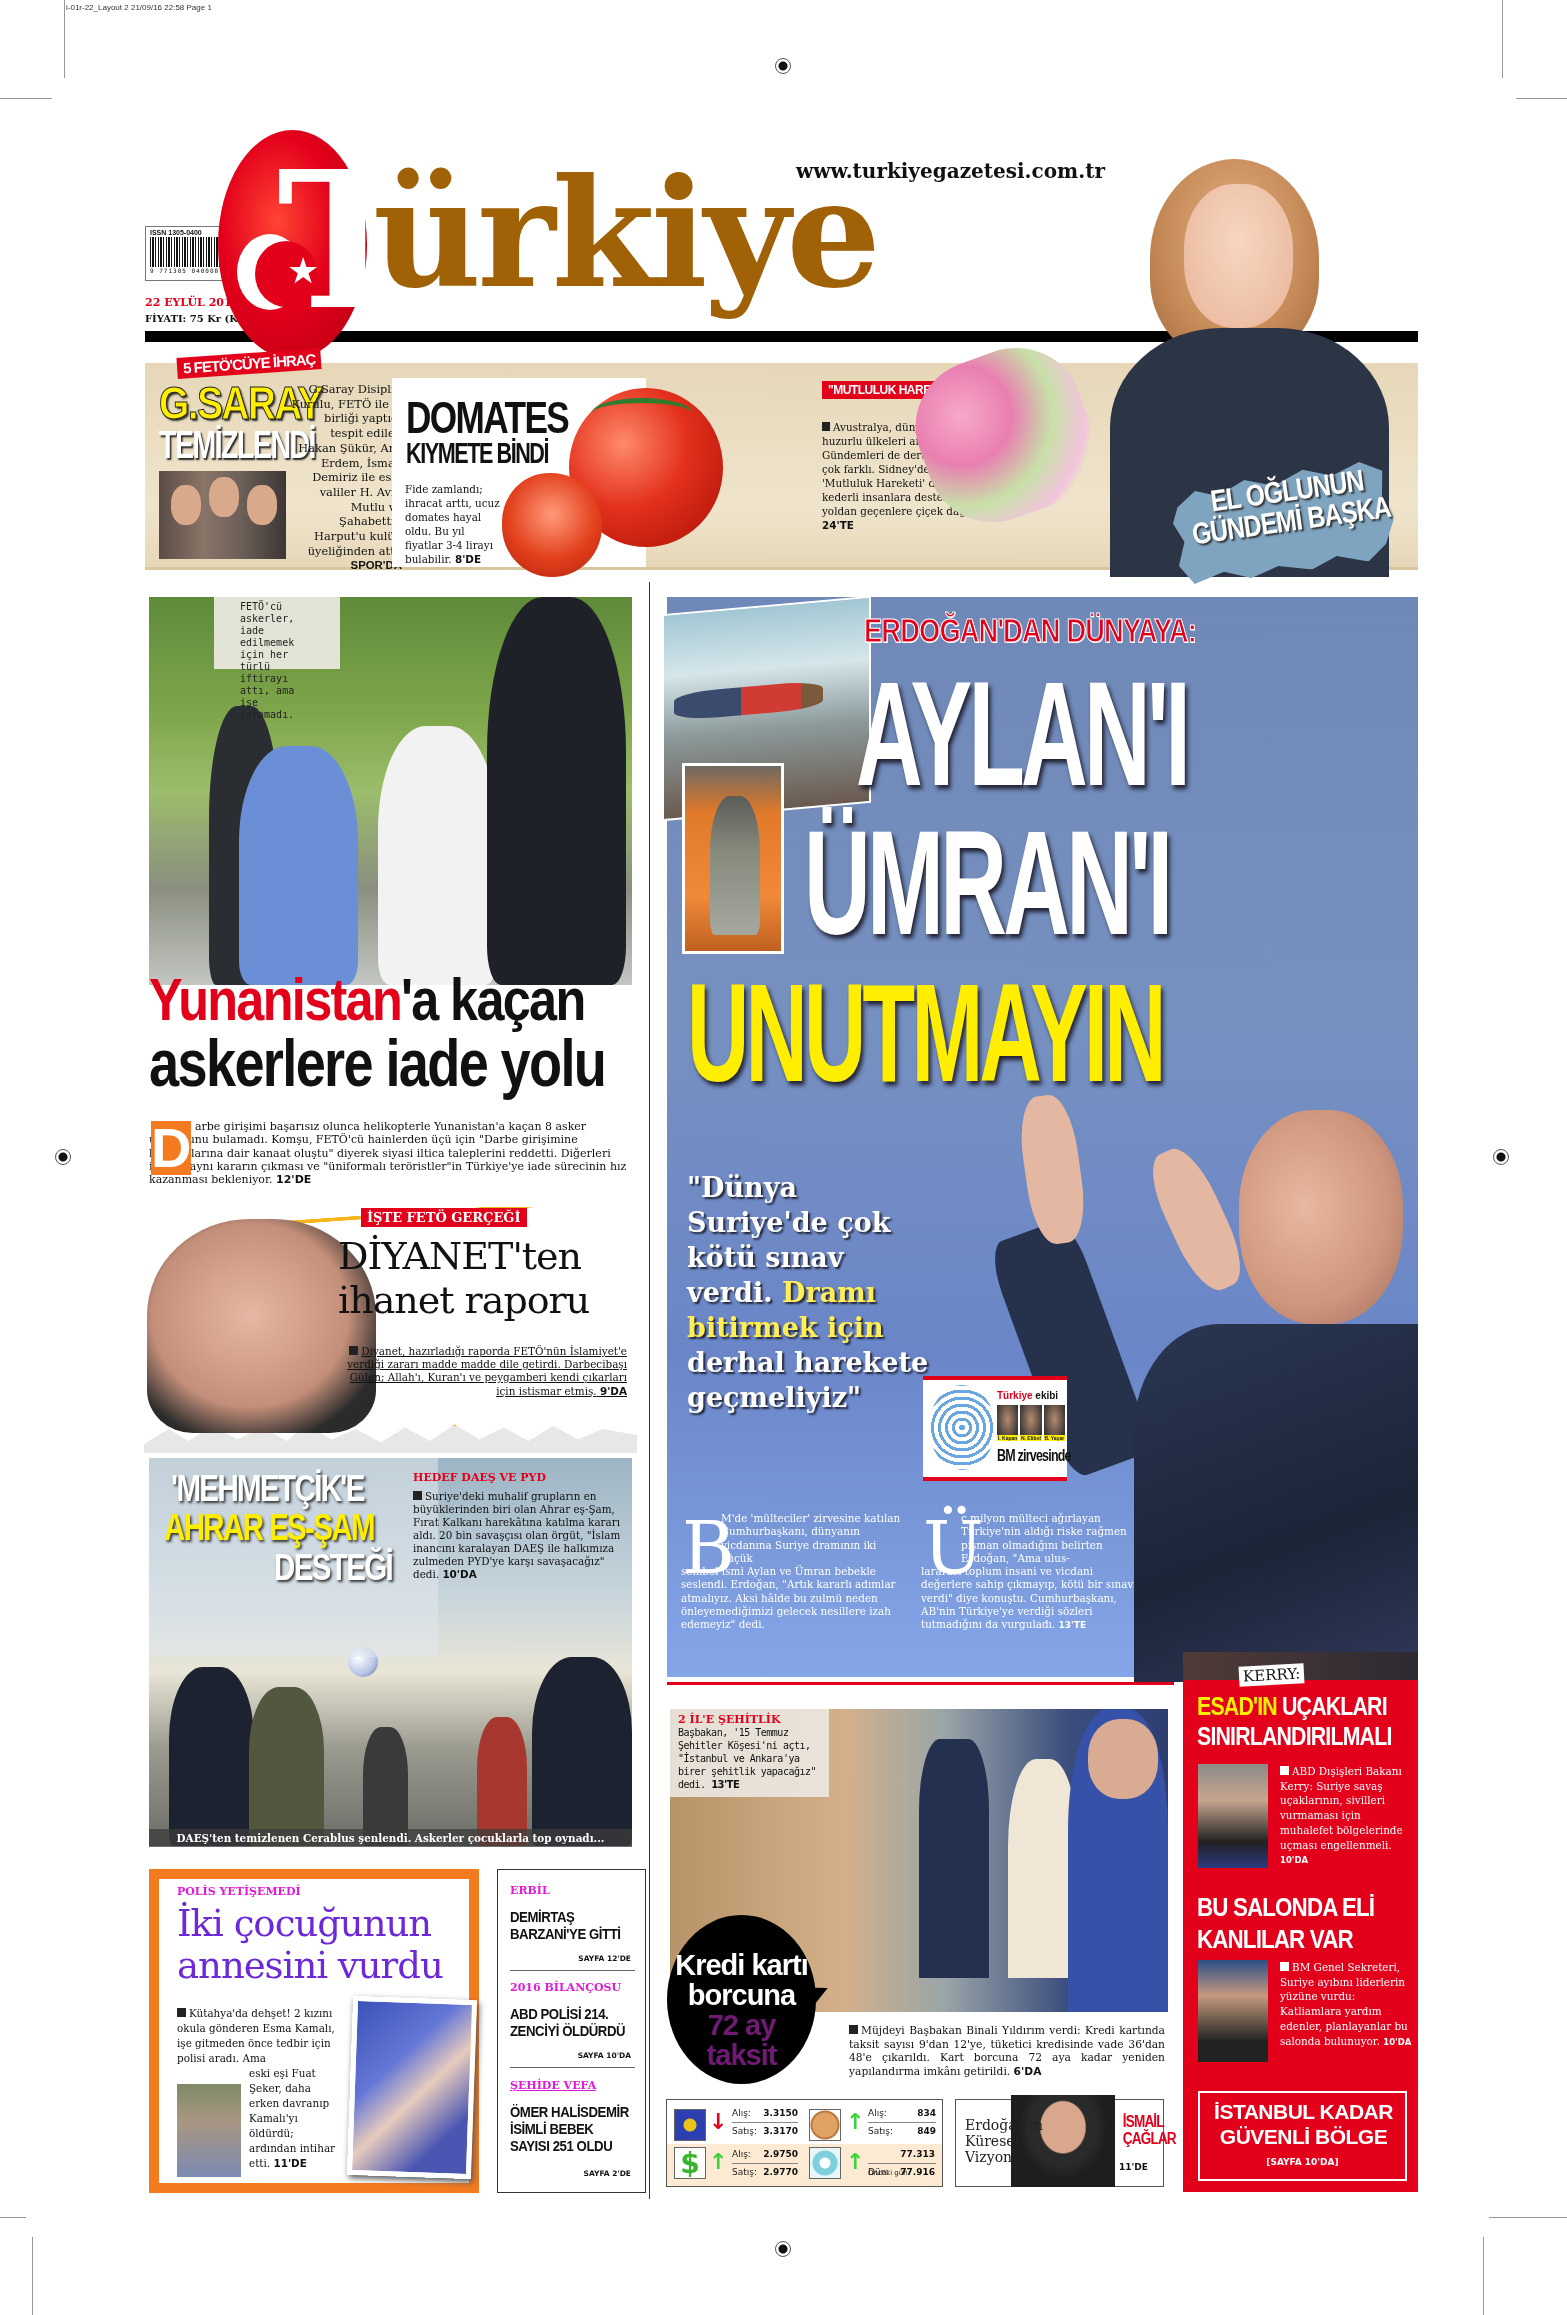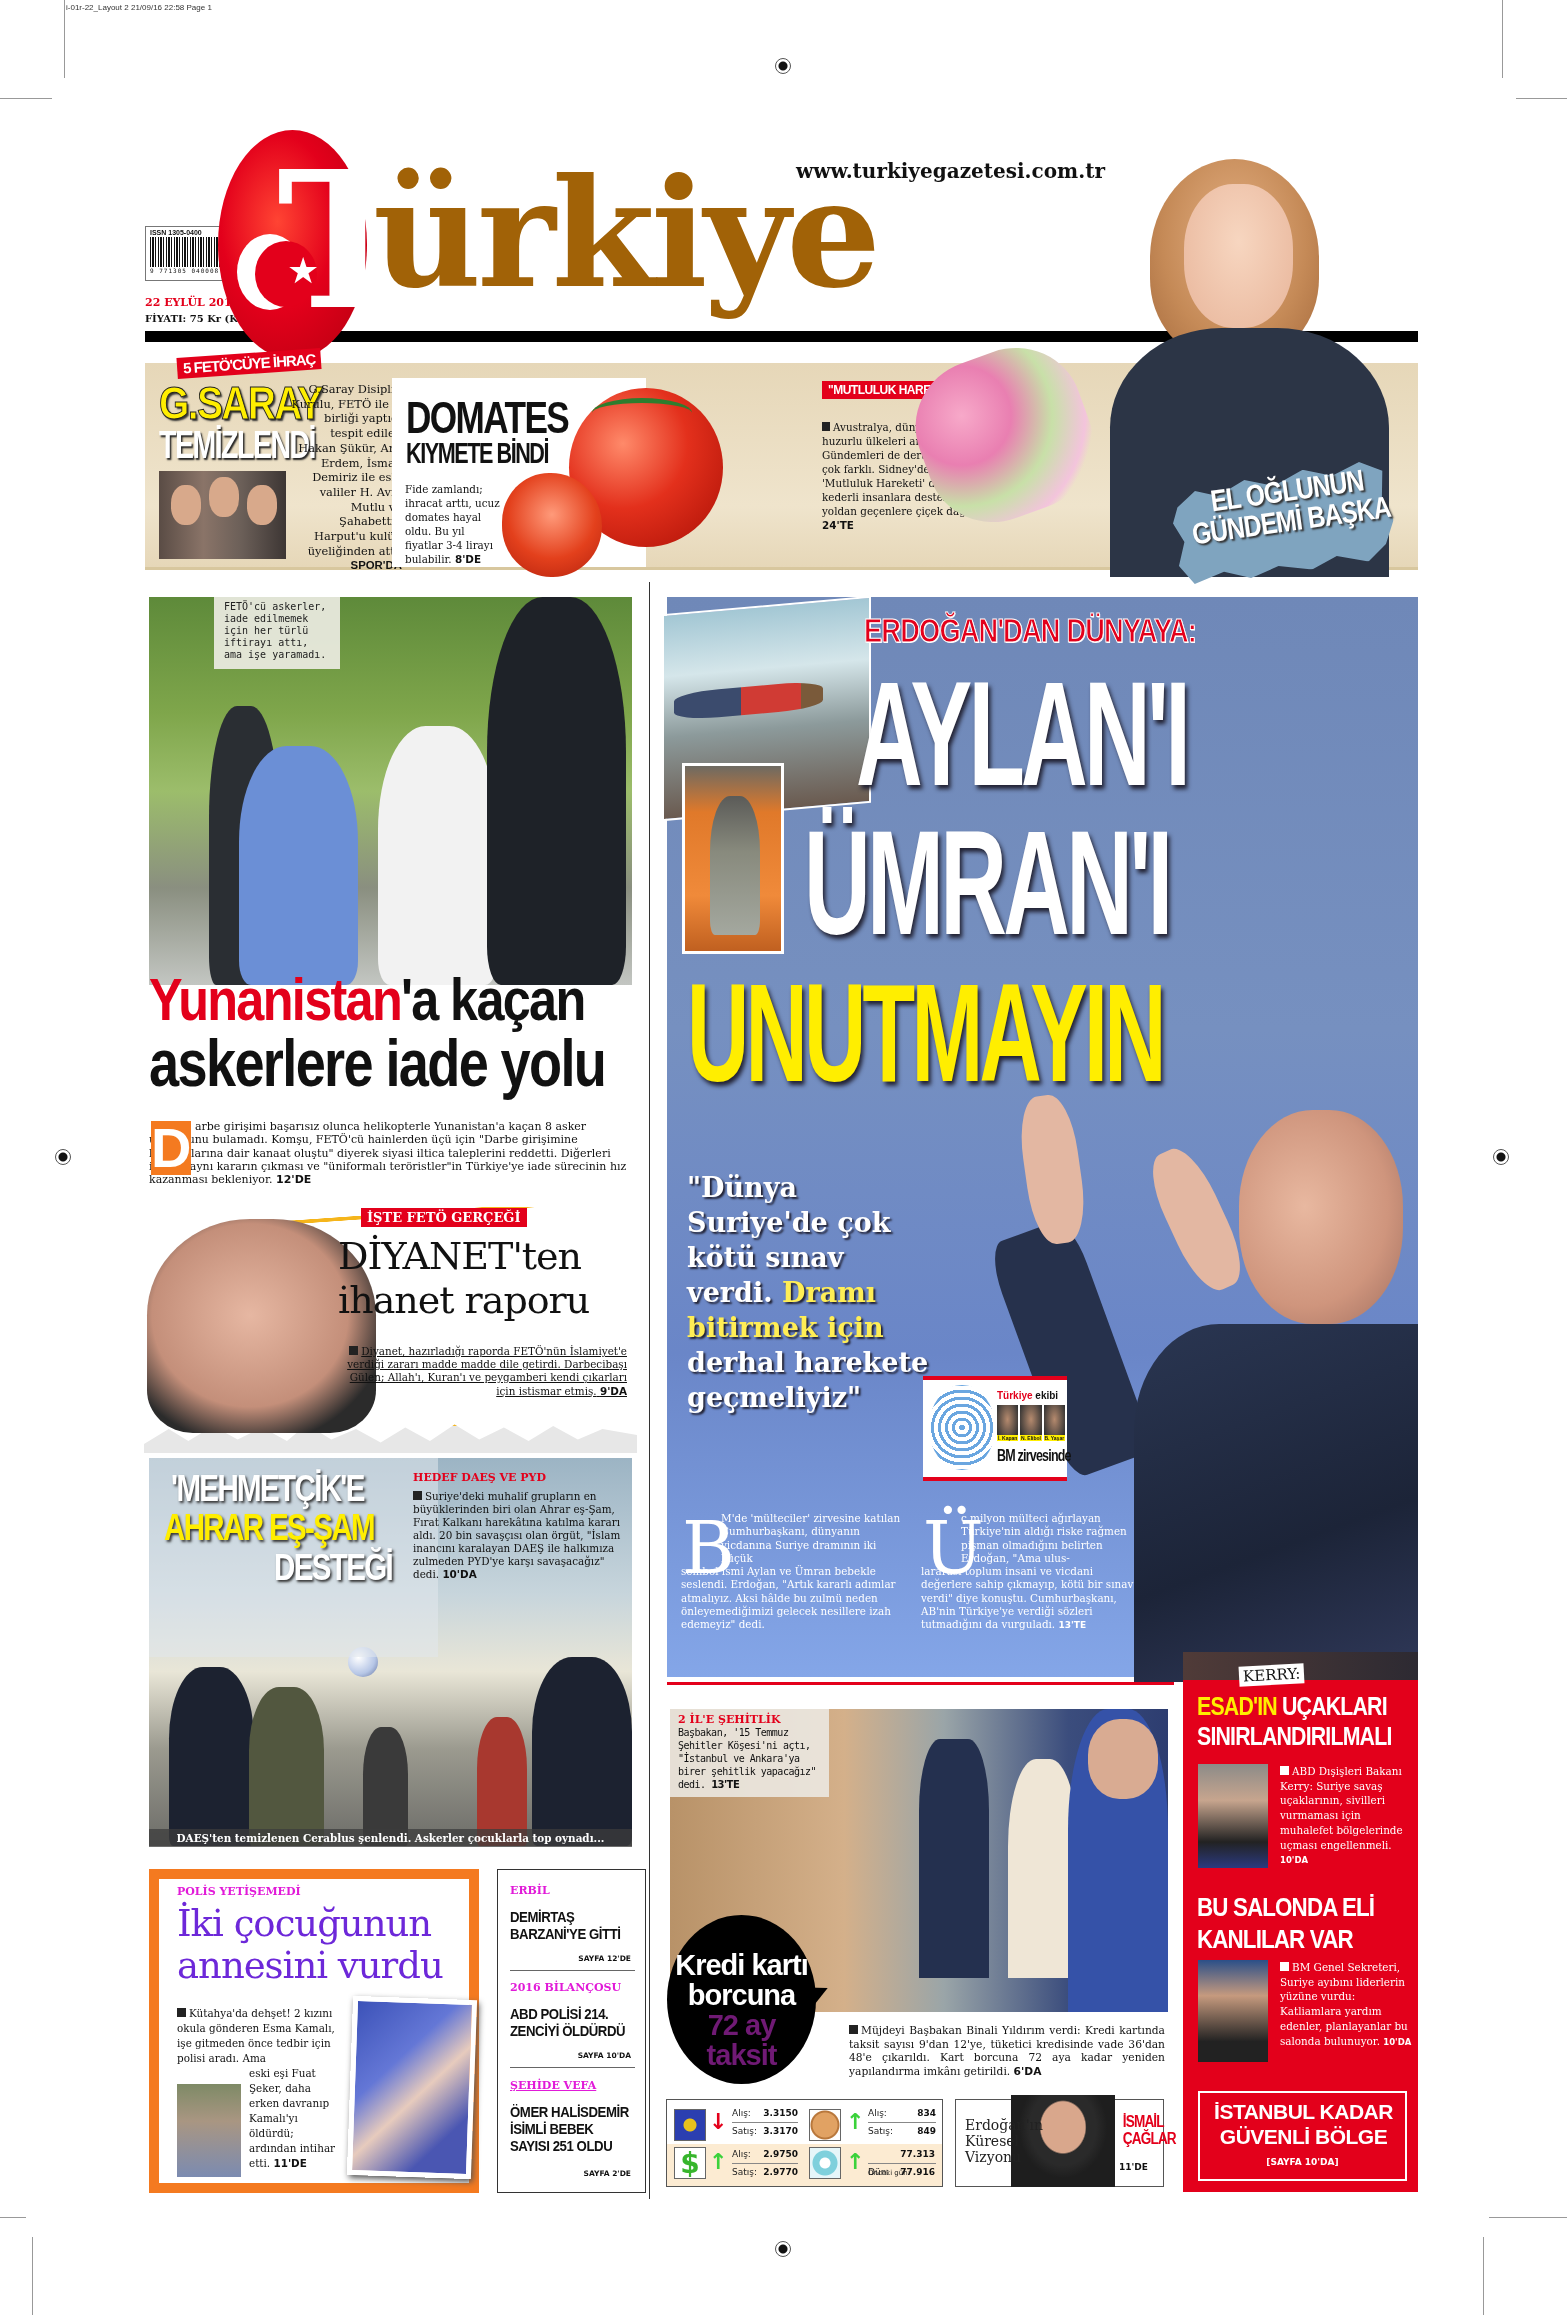--- a/index.html
+++ b/index.html
@@ -57,21 +57,21 @@
   .woman .body { position: absolute; left: 30px; top: 169px; width: 279px; height: 249px; border-radius: 40% 40% 0 0; background: #2c3546; }
   .eloglu { left: 1174px; top: 473px; width: 219px; height: 100px; background: #7fa4bf; clip-path: polygon(3% 20%, 12% 6%, 22% 14%, 35% 2%, 48% 12%, 62% 0%, 75% 10%, 88% 0%, 98% 12%, 96% 40%, 100% 62%, 95% 85%, 86% 100%, 72% 90%, 60% 100%, 45% 92%, 32% 100%, 20% 90%, 6% 98%, 0% 78%, 4% 55%, 0% 35%); transform: rotate(-8deg); }
   .eloglu-text { left: 1186px; top: 490px; font: bold 30px/30px "Liberation Sans", sans-serif; color: #fff; transform: rotate(-8deg) scaleX(0.82); transform-origin: left top; text-shadow: 2px 2px 2px #333; letter-spacing: -1px; text-align: center; }
 
   
   .col-div { left: 649px; top: 582px; width: 1px; height: 1617px; background: #333; }
 
   
   .soldier-photo { left: 149px; top: 597px; width: 483px; height: 388px; background: linear-gradient(180deg, #5e8a3a 0%, #7fa64b 30%, #9cbd6b 50%, #8a8f80 75%, #c3c6c2 100%); overflow: hidden; }
   .person { position: absolute; border-radius: 40% 40% 10% 10%; }
-  .caption-box { left: 214px; top: 597px; width: 126px; height: 72px; background: rgba(235,235,225,0.93); padding: 4px 10px; font: 10px/12px "DejaVu Sans Mono", monospace; color: #222; }
+  .caption-box { left: 214px; top: 597px; width: 126px; height: 72px; background: rgba(235,235,225,0.93); padding: 4px 26px; font: 10px/12px "DejaVu Sans Mono", monospace; color: #222; }
   .yunan-h1 { left: 149px; top: 970px; font: bold 60px/1 "Liberation Sans", sans-serif; letter-spacing: -2px; transform: scaleX(0.84); transform-origin: left top; white-space: nowrap; }
   .yunan-h1 .red { color: #e3001b; }
   .yunan-h2 { left: 149px; top: 1030px; font: bold 66px/1 "Liberation Sans", sans-serif; letter-spacing: -2px; transform: scaleX(0.82); transform-origin: left top; white-space: nowrap; }
   .dropcap-D { left: 151px; top: 1121px; width: 40px; height: 54px; background: #f47a20; color: #fff; font: bold 56px/54px "Liberation Sans", sans-serif; text-align: center; }
   .yunan-text { left: 149px; top: 1120px; width: 483px; font: 11px/13.3px "DejaVu Serif", serif; text-indent: 46px; }
   .yunan-text b { font-family: "DejaVu Sans", sans-serif; }
 
   
   .zig-top { left: 144px; top: 1207px; width: 493px; height: 18px; background: linear-gradient(176deg, transparent 45%, #f5b51b 46% 52%, transparent 53%); }
   .zig-bottom { left: 144px; top: 1423px; width: 493px; height: 30px; background: #e7e7e7; clip-path: polygon(0 70%, 5% 20%, 9% 60%, 14% 10%, 19% 55%, 24% 15%, 29% 60%, 33% 5%, 38% 55%, 43% 20%, 48% 65%, 53% 15%, 58% 60%, 63% 5%, 68% 55%, 73% 15%, 78% 60%, 83% 10%, 88% 55%, 93% 20%, 100% 40%, 100% 100%, 0 100%); border-top: 3px solid #f5b51b; }

